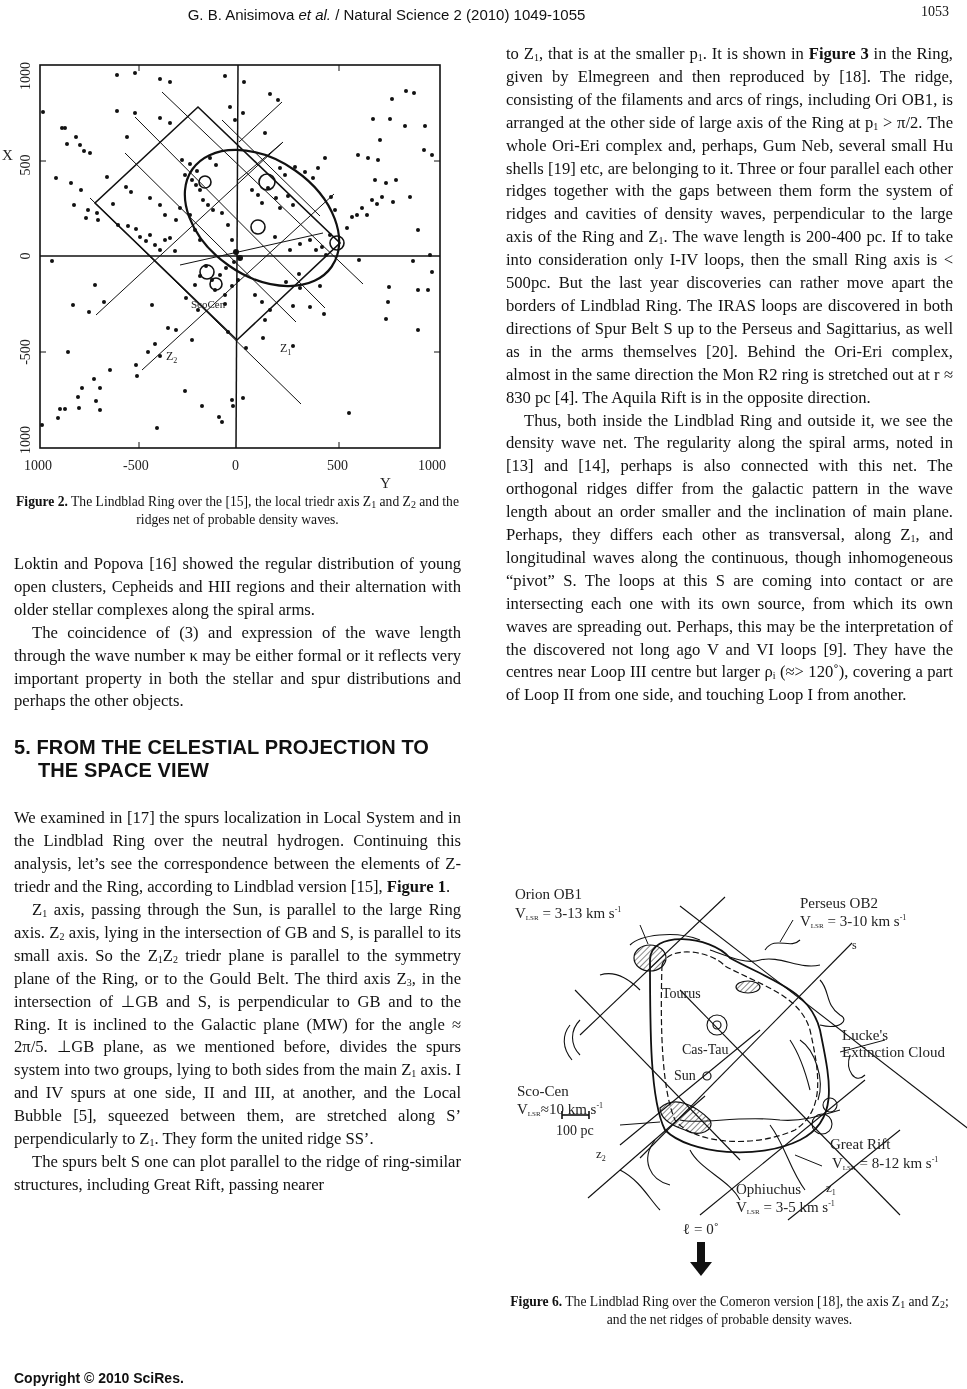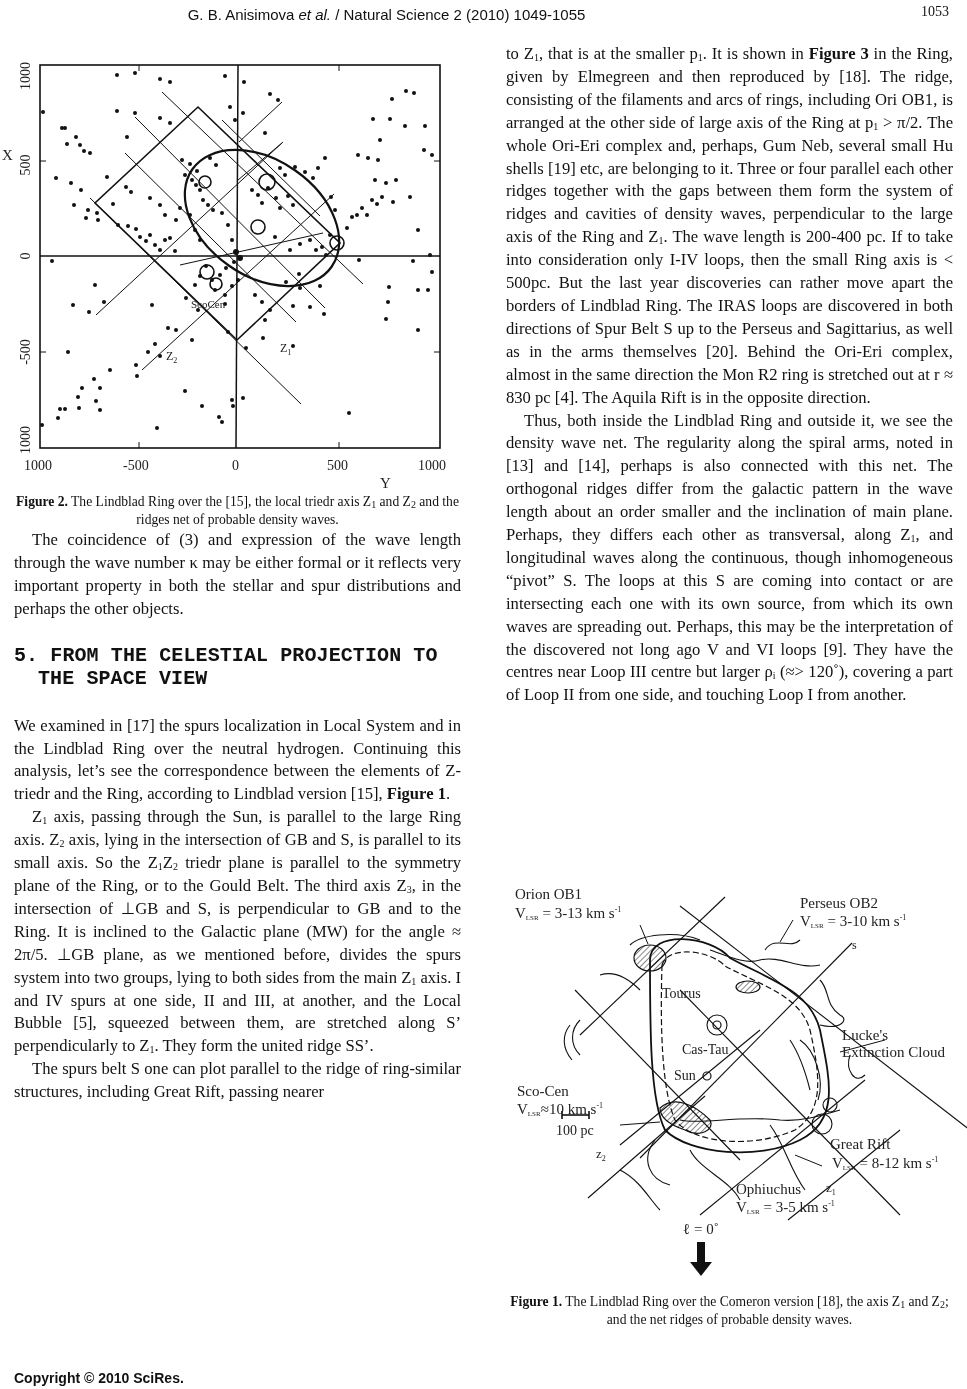--- a/index.html
+++ b/index.html
@@ -9,21 +9,21 @@
   .header .running { position:absolute; left:0; width:773px; text-align:center; top:2px;
          font-family:"Liberation Sans", sans-serif; font-size:15px; }
   .header .pageno { position:absolute; right:18px; top:0; font-size:14px; }
   .col { position:absolute; width:447px; font-size:16.6px; line-height:22.9px; text-align:justify; }
   .col-left { left:14px; }
   .col-right { left:506px; }
   p { margin:0; }
   p.ind { text-indent:18px; }
   .cap { font-size:13.6px; line-height:18px; text-align:center; }
   .cap b { font-weight:bold; }
-  .sec { font-family:Liberation Mono, monospace; font-weight:bold; font-size:20px;
+  .sec { font-family:Liberation Sans, sans-serif; font-weight:bold; font-size:20px;
          line-height:23px; text-align:left; padding-left:24px; text-indent:-24px; letter-spacing:0.1px; }
   sub { font-size:10px; vertical-align:-2px; line-height:0; }
   .footer { position:absolute; top:1370px; left:14px; width:948px; height:20px;
             font-family:"Liberation Sans", sans-serif; font-weight:bold; font-size:14px; }
   .footer .copy { position:absolute; left:0; top:0; }
   .footer .oa { position:absolute; right:0; top:16px; color:#c2410c; }
   .fig { position:absolute; }
   svg text { font-family:"Liberation Serif", serif; }
 </style>
 </head>
@@ -300,20 +300,21 @@
     <text x="123" y="430" font-size="14" fill="#222">-500</text>
     <text x="232" y="430" font-size="14" fill="#222">0</text>
     <text x="327" y="430" font-size="14" fill="#222">500</text>
     <text x="418" y="430" font-size="14" fill="#222">1000</text>
     <text x="380" y="448" font-size="15" fill="#222">Y</text>
   </svg>
 </div>
 
 <div class="col col-left" style="top:493px;">
   <p class="cap"><b>Figure 2.</b><span> The Lindblad Ring over the [15], the local triedr axis Z</span><sub>1</sub><span> and Z</span><sub>2</sub><span> and the ridges net of probable density waves.</span></p>
+  <p style="margin-top:24px;">Loktin and Popova [16] showed the regular distribution of young open clusters, Cepheids and HII regions and their alternation with older stellar complexes along the spiral arms.</p>
   <p class="ind">The coincidence of (3) and expression of the wave length through the wave number κ may be either formal or it reflects very important property in both the stellar and spur distributions and perhaps the other objects.</p>
   <p class="sec" style="margin-top:23px;margin-bottom:25px;">5. FROM THE CELESTIAL PROJECTION TO THE SPACE VIEW</p>
   <p><span>We examined in [17] the spurs localization in Local System and in the Lindblad Ring over the neutral hydrogen. Continuing this analysis, let’s see the correspondence between the elements of Z-triedr and the Ring, according to Lindblad version [15], </span><b>Figure 1</b><span>.</span></p>
   <p class="ind"><span>Z</span><sub>1</sub><span> axis, passing through the Sun, is parallel to the large Ring axis. Z</span><sub>2</sub><span> axis, lying in the intersection of GB and S, is parallel to its small axis. So the Z</span><sub>1</sub><span>Z</span><sub>2</sub><span> triedr plane is parallel to the symmetry plane of the Ring, or to the Gould Belt. The third axis Z</span><sub>3</sub><span>, in the intersection of ⊥GB and S, is perpendicular to GB and to the Ring. It is inclined to the Galactic plane (MW) for the angle ≈ 2π/5. ⊥GB plane, as we mentioned before, divides the spurs system into two groups, lying to both sides from the main Z</span><sub>1</sub><span> axis. I and IV spurs at one side, II and III, at another, and the Local Bubble [5], squeezed between them, are stretched along S’ perpendicularly to Z</span><sub>1</sub><span>. They form the united ridge SS’.</span></p>
   <p class="ind">The spurs belt S one can plot parallel to the ridge of ring-similar structures, including Great Rift, passing nearer</p>
 </div>
 
 <div class="col col-right" style="top:43px;">
   <p><span>to Z</span><sub>1</sub><span>, that is at the smaller p</span><sub>1</sub><span>. It is shown in </span><b>Figure 3</b><span> in the Ring, given by Elmegreen and then reproduced by [18]. The ridge, consisting of the filaments and arcs of rings, including Ori OB1, is arranged at the other side of large axis of the Ring at p</span><sub>1</sub><span> &gt; π/2. The whole Ori-Eri complex and, perhaps, Gum Neb, several small Hu shells [19] etc, are belonging to it. Three or four parallel each other ridges together with the gaps between them form the system of ridges and cavities of density waves, perpendicular to the large axis of the Ring and Z</span><sub>1</sub><span>. The wave length is 200-400 pc. If to take into consideration only I-IV loops, then the small Ring axis is &lt; 500pc. But the last year discoveries can rather move apart the borders of Lindblad Ring. The IRAS loops are discovered in both directions of Spur Belt S up to the Perseus and Sagittarius, as well as in the arms themselves [20]. Behind the Ori-Eri complex, almost in the same direction the Mon R2 ring is stretched out at r ≈ 830 pc [4]. The Aquila Rift is in the opposite direction.</span></p>
   <p class="ind"><span>Thus, both inside the Lindblad Ring and outside it, we see the density wave net. The regularity along the spiral arms, noted in [13] and [14], perhaps is also connected with this net. The orthogonal ridges differ from the galactic pattern in the wave length about an order smaller and the inclination of main plane. Perhaps, they differs each other as transversal, along Z</span><sub>1</sub><span>, and longitudinal waves along the continuous, though inhomogeneous “pivot” S. The loops at this S are coming into contact or are intersecting each one with its own source, from which its own waves are spreading out. Perhaps, this may be the interpretation of the discovered not long ago V and VI loops [9]. They have the centres near Loop III centre but larger ρ</span><sub>i</sub><span> (≈&gt; 120˚), covering a part of Loop II from one side, and touching Loop I from another.</span></p>
@@ -410,19 +411,19 @@
       <text x="236" y="332"><tspan>V</tspan><tspan font-size="7" dy="2">LSR</tspan><tspan dy="-2"> = 3-5 km s</tspan><tspan font-size="8" dy="-6">-1</tspan></text>
       <text x="326" y="312" font-size="13"><tspan>z</tspan><tspan font-size="8" dy="3">1</tspan></text>
       <text x="96" y="278" font-size="13"><tspan>z</tspan><tspan font-size="8" dy="3">2</tspan></text>
       <text x="56" y="255" font-size="14">100 pc</text>
       <text x="183" y="354" font-size="15">ℓ = 0˚</text>
     </g>
   </svg>
 </div>
 
 <div class="col col-right" style="top:1293px;">
-  <p class="cap"><b>Figure 1.</b><span> The Lindblad Ring over the Comeron version [18], the axis Z</span><sub>1</sub><span> and Z</span><sub>2</sub><span>; and the net ridges of probable density waves.</span></p>
+  <p class="cap"><b>Figure 6.</b><span> The Lindblad Ring over the Comeron version [18], the axis Z</span><sub>1</sub><span> and Z</span><sub>2</sub><span>; and the net ridges of probable density waves.</span></p>
 </div>
 
 <div class="footer">
   <span class="copy">Copyright © 2010 SciRes.</span>
   <span class="oa">OPEN ACCESS</span>
 </div>
 
 </body></html>

